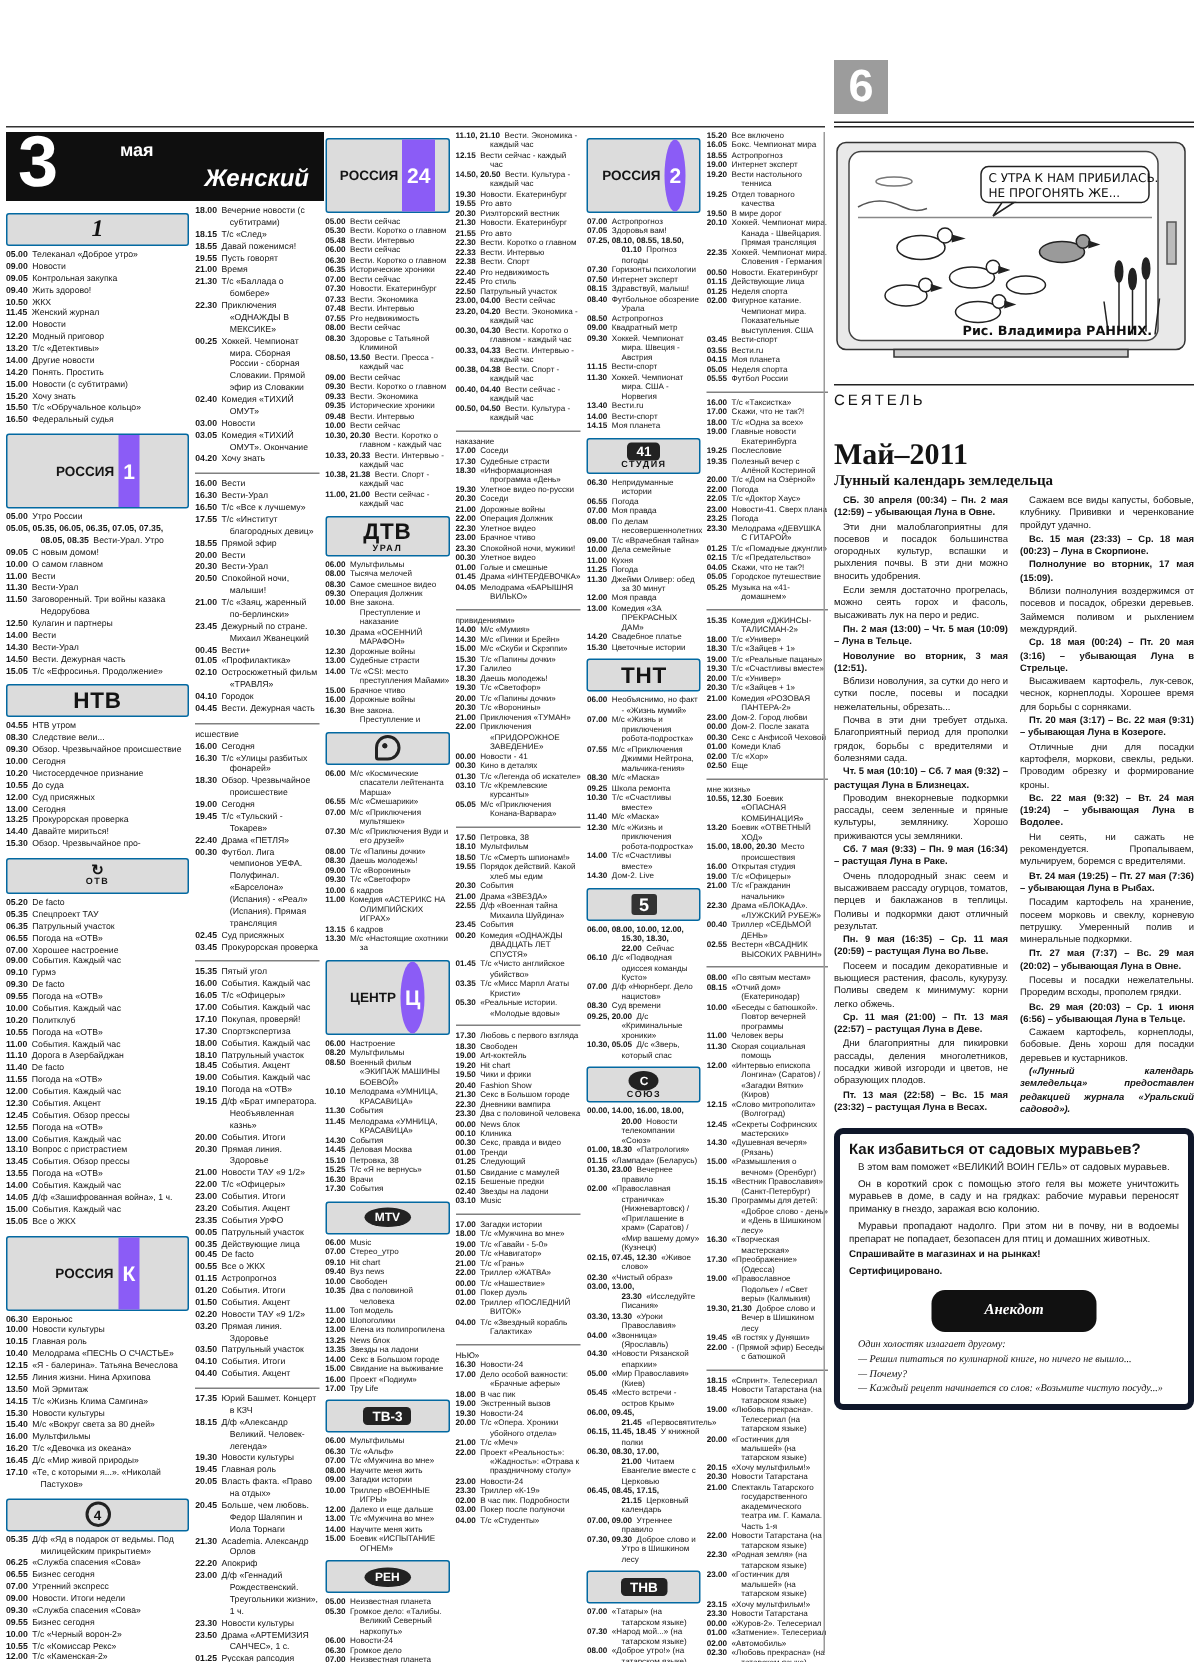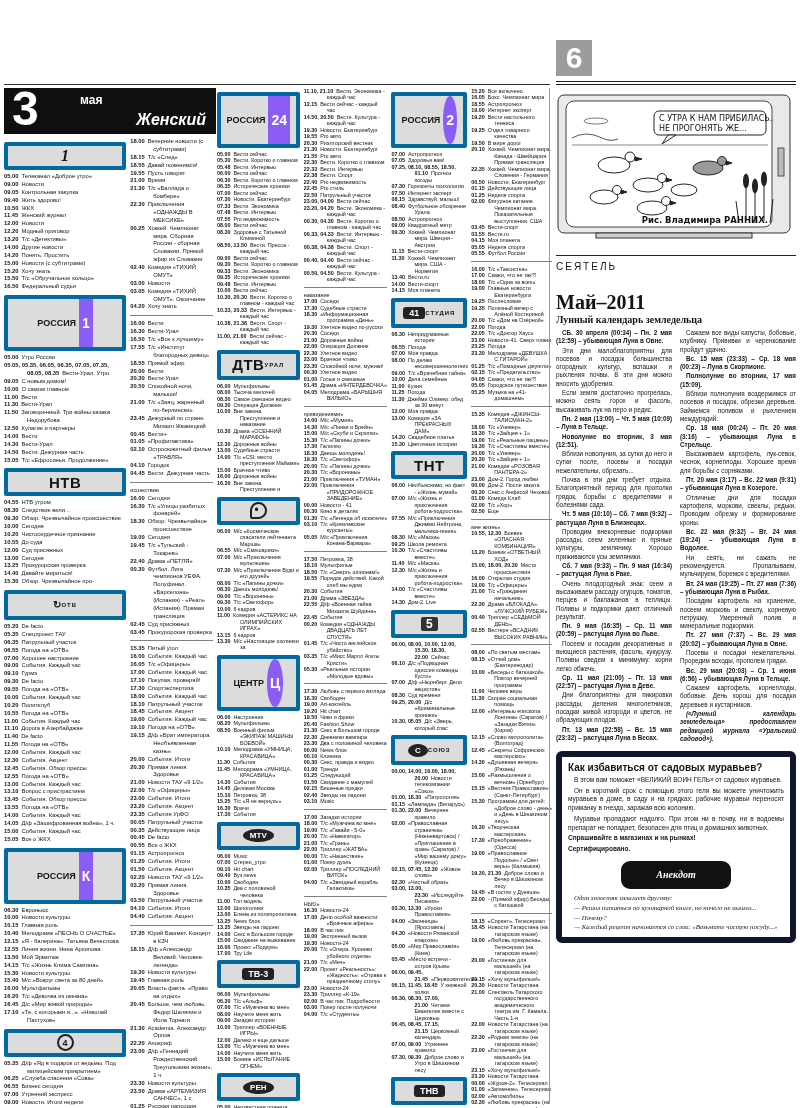--- a/index.html
+++ b/index.html
@@ -20,23 +20,23 @@
   .cols{position:absolute;left:4px;top:88px;width:548px;display:flex;gap:4px}
   .col{min-width:0}
   .col0{width:124px}.col1{width:84px}.col2{width:84px}.col3{width:85px}.col4{width:77px}.col5{width:82px}
   .col0,.col1{padding-top:50px}
   .e{font-size:5.8px;line-height:1.27;padding-left:23px;text-indent:-23px;text-align:left}
   .e .t{margin-right:3px;font-weight:bold}
   .e.frag{padding-left:0;text-indent:0}
   .loose .e{line-height:1.36}
   .tight .e{font-size:5.4px;line-height:1.2}
   .rule{border-top:1px solid #808080;margin:4px 0}
-  .ch{min-height:20px;background:#dcdcdc;border:4px solid #0369a1;border-radius:2px;
+  .ch{min-height:20px;background:#dcdcdc;border:1px solid #0369a1;border-radius:2px;
       display:flex;align-items:center;justify-content:center;gap:3px;margin:4px 0 3px}
-  .ch-col{flex-direction:row;gap:0;padding:1px 0}
+  .ch-col{flex-direction:column;gap:0;padding:1px 0}
   .lg-t{font-weight:bold;font-size:9px}
   .lg-b{background:#8b5cf6;color:#fff;font-weight:bold;font-size:14px;padding:16px 3px}
   .lg-one{font-style:italic;font-weight:bold;font-size:16px;font-family:"Liberation Serif",serif}
   .lg-p{font-weight:bold;font-size:15px;letter-spacing:.5px}
   .lg-c{width:13px;height:13px;border:2px solid #222;border-radius:50%;font-weight:bold;
         font-size:9px;display:flex;align-items:center;justify-content:center}
   .lg-sw{font-weight:bold;font-size:10px;line-height:8px}
   .lg-ssub{font-weight:bold;font-size:6px;letter-spacing:1px}
   .lg-dk{background:#222;color:#fff;font-weight:bold;font-size:9px;padding:1px 6px;border-radius:3px}
   .lg-ov{background:#222;color:#fff;font-weight:bold;font-size:8px;padding:2px 7px;border-radius:50%}
@@ -55,21 +55,21 @@
   .mh-rule{border-top:1px solid #222;border-bottom:1px solid #222;height:2px;margin-top:5px}
   .cartoon{margin-top:8px}
   .sey-rule{border-top:1px solid #222;margin-top:6px}
   .sey-rubric{font-weight:normal;font-size:10px;letter-spacing:2px;margin:5px 0 20px}
   .sey-title{font-family:"Liberation Serif",serif;font-weight:bold;font-size:20px;line-height:1.05}
   .sey-sub{font-family:"Liberation Serif",serif;font-weight:bold;font-size:10px;margin:1px 0 4px}
   .sey-body{column-count:2;column-gap:8px;font-size:6.3px;line-height:1.32;text-align:justify}
   .sey-body p{margin:0 0 1px;text-indent:6px}
   .sey-body p.sb{font-weight:bold}
   .sey-body p.si{font-style:italic;font-weight:bold}
-  .adbox{border:6px solid #0f172a;border-radius:6px;padding:5px 6px;margin-top:7px}
+  .adbox{border:4px solid #0f172a;border-radius:6px;padding:5px 6px;margin-top:7px}
   .ants-h{font-weight:bold;font-size:10px;margin:0 0 3px}
   .ants p{font-size:6.5px;line-height:1.35;margin:0 0 2px;text-align:justify;text-indent:6px}
   .ants p.b{font-weight:bold;text-indent:0}
   .jk-banner{background:#111;color:#fff;border-radius:9px;height:28px;width:110px;margin:7px auto 4px;
              display:flex;align-items:center;justify-content:center;font-style:italic;font-weight:bold;
              font-size:10px;font-family:"Liberation Serif",serif}
   .jk p{font-style:italic;font-size:6.8px;line-height:1.45;margin:0;font-family:"Liberation Serif",serif;
         text-indent:6px}
 </style>
 </head>

